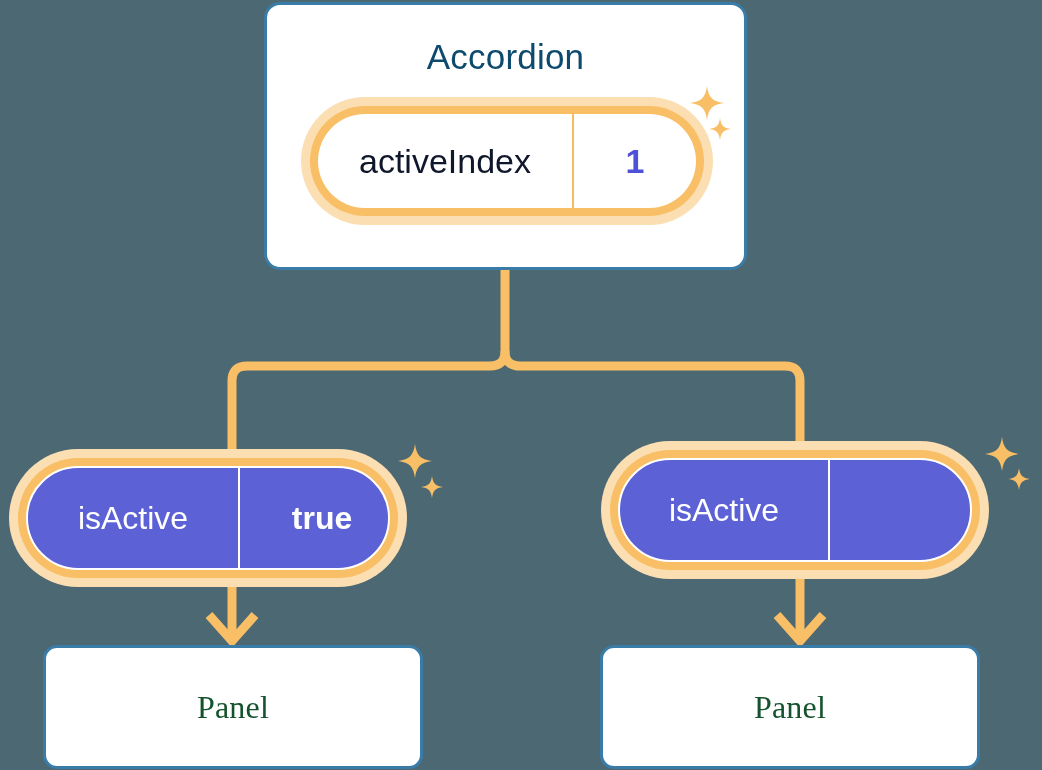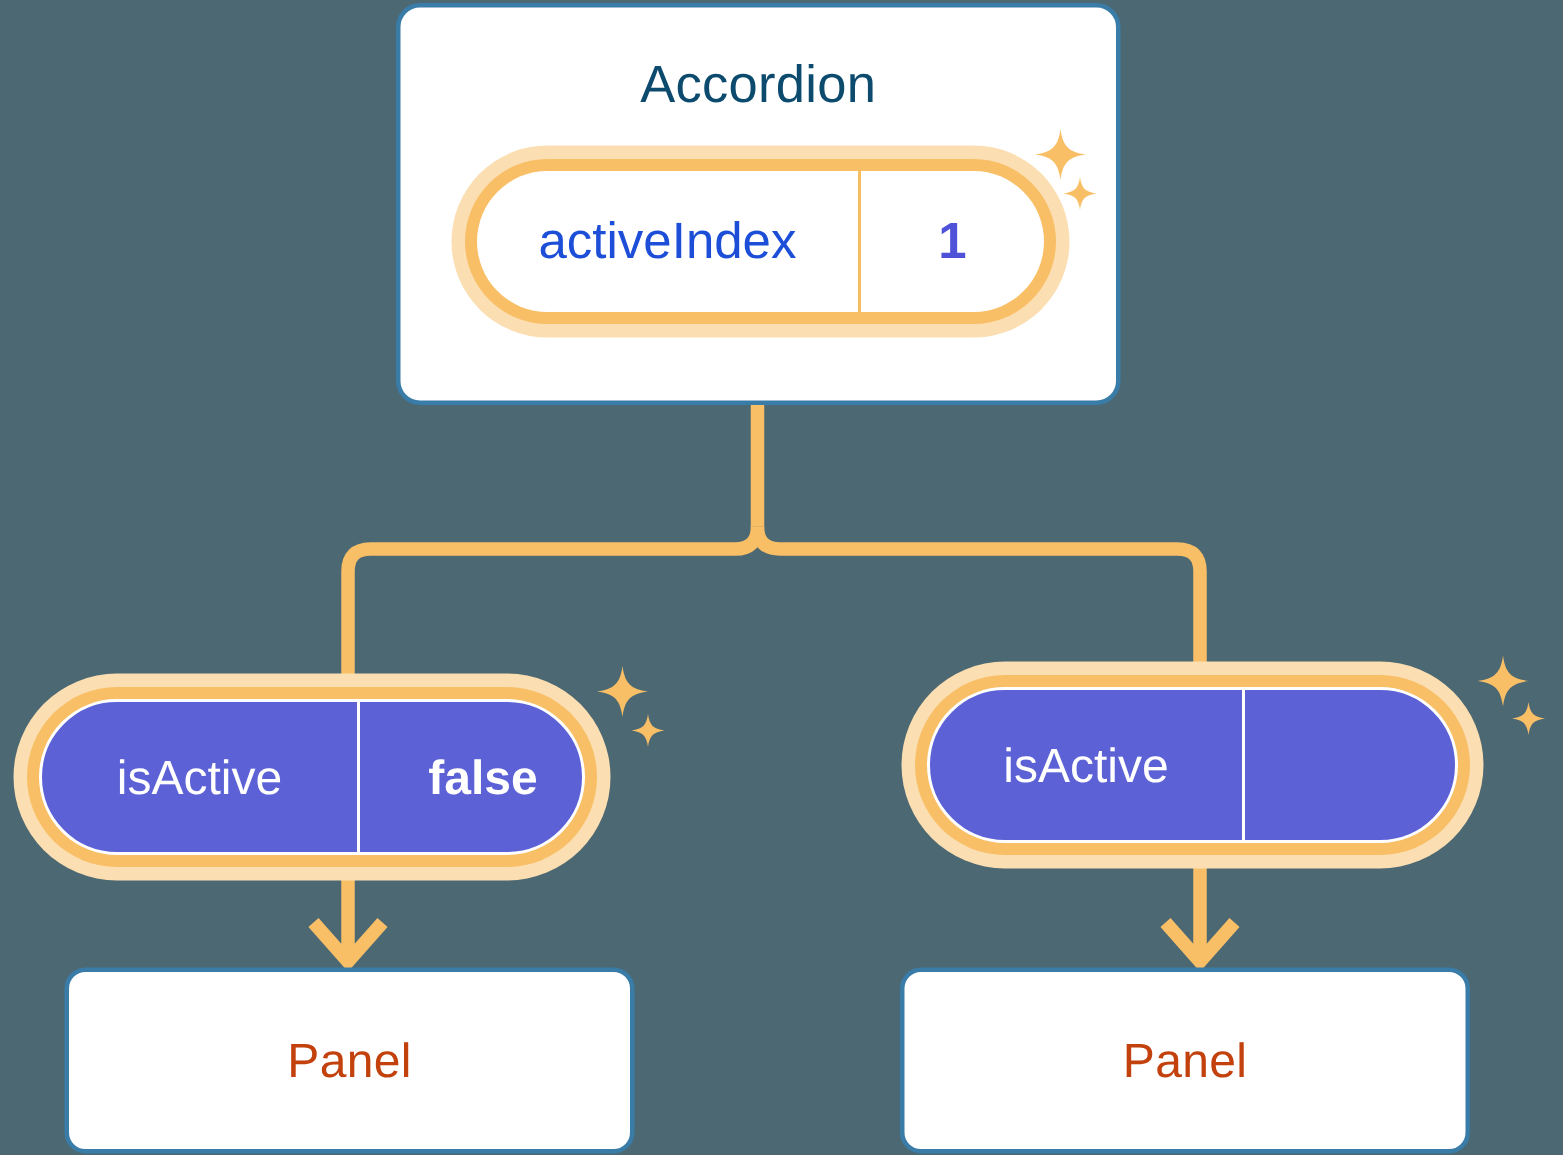--- a/index.html
+++ b/index.html
@@ -72,24 +72,25 @@
     z-index: 2;
     display: flex;
     align-items: center;
     justify-content: center;
   }
 
   #panel-left  { left: 43px;  top: 645px; width: 380px; height: 124px; }
   #panel-right { left: 600px; top: 645px; width: 380px; height: 124px; }
 
   .panel-label {
-    color: #c2410c;
+    color: #14532d;
     font-size: 32px;
     font-weight: 400;
     letter-spacing: 0.2px;
+    font-family: Liberation Serif, serif;
   }
 
   
   .pill {
     position: absolute;
     z-index: 3;
     display: flex;
     align-items: stretch;
     border-radius: 999px;
     background: #F9BF66;                    
@@ -118,21 +119,21 @@
     left: 310px;
     top: 106px;
     width: 394px;
     height: 110px;
   }
 
   #pill-active-index .pill-inner { background: #FFFFFF; }
 
   #pill-active-index .pill-key {
     flex: 0 0 256px;
-    color: #1d4ed8;
+    color: #0f172a;
     font-size: 34px;
     font-weight: 400;
     border-right: 2px solid #F5BC62;
   }
 
   #pill-active-index .pill-val {
     flex: 1 1 auto;
     color: #4F52D8;
     font-size: 34px;
     font-weight: 700;
@@ -234,21 +235,21 @@
   </span>
   <span class="sparkle" id="sparkles-accordion-small">
     <svg width="22" height="22" viewBox="0 0 34 34">
       <path d="M17 0 C18.6 11.6 22.4 15.4 34 17 C22.4 18.6 18.6 22.4 17 34 C15.4 22.4 11.6 18.6 0 17 C11.6 15.4 15.4 11.6 17 0 Z" fill="#F9BF66"></path>
     </svg>
   </span>
 
   <div class="pill pill-solid" id="pill-is-active-left">
     <div class="pill-inner">
       <div class="pill-key">isActive</div>
-      <div class="pill-val">false</div>
+      <div class="pill-val">true</div>
     </div>
   </div>
 
   <span class="sparkle" id="sparkles-left-big">
     <svg width="34" height="34" viewBox="0 0 34 34">
       <path d="M17 0 C18.6 11.6 22.4 15.4 34 17 C22.4 18.6 18.6 22.4 17 34 C15.4 22.4 11.6 18.6 0 17 C11.6 15.4 15.4 11.6 17 0 Z" fill="#F9BF66"></path>
     </svg>
   </span>
   <span class="sparkle" id="sparkles-left-small">
     <svg width="22" height="22" viewBox="0 0 34 34">

